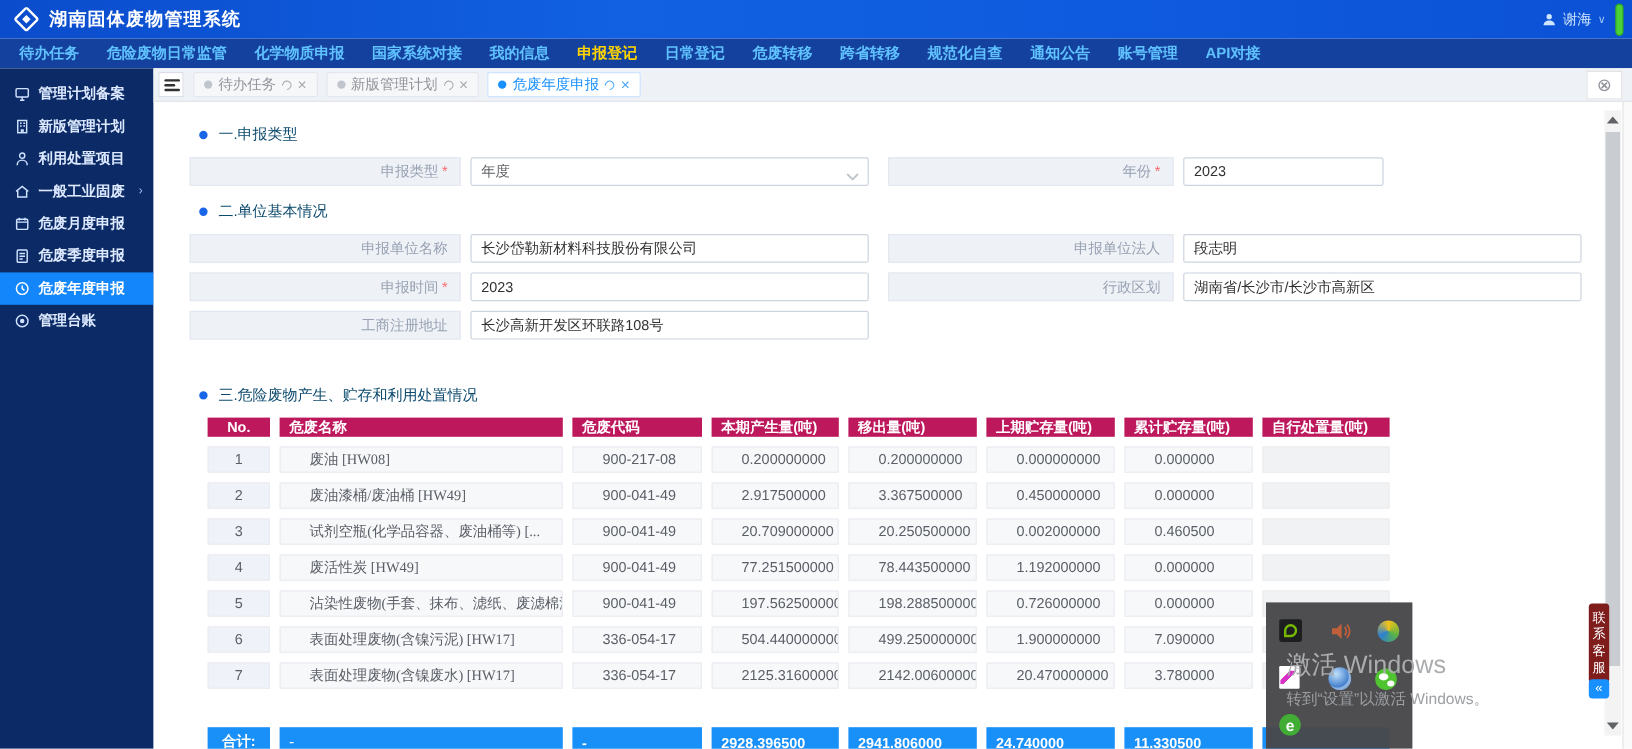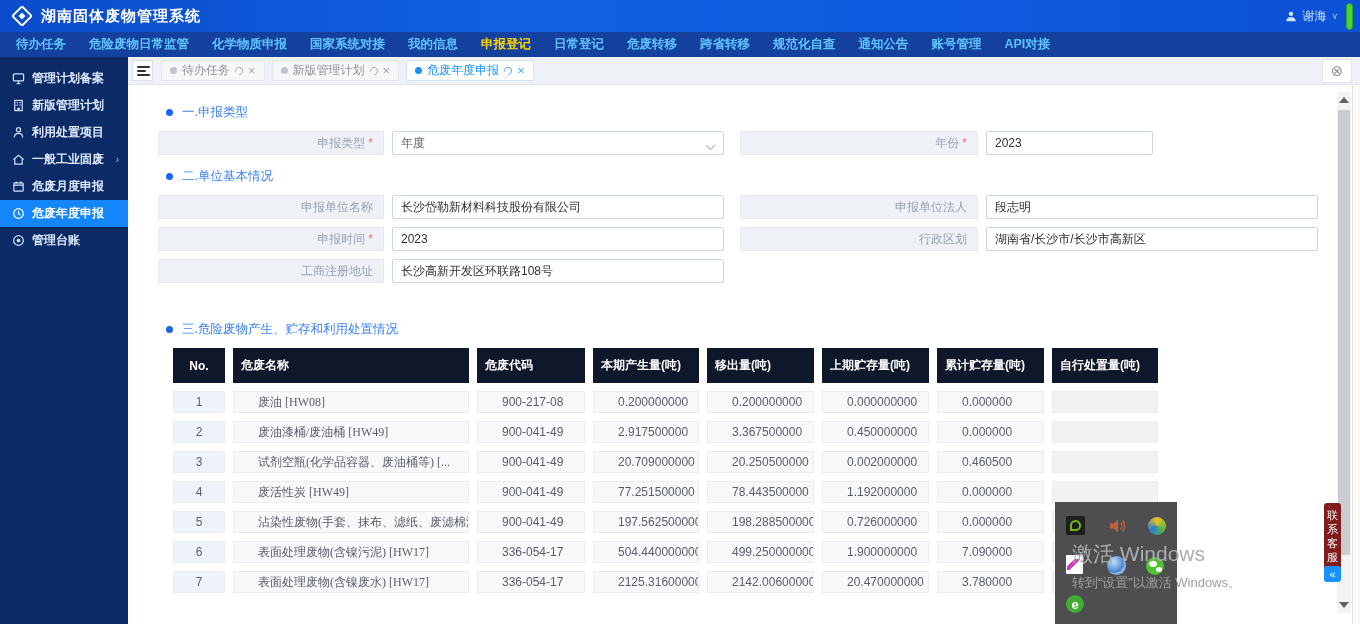--- a/index.html
+++ b/index.html
@@ -37,38 +37,38 @@
   .tab { height:21px; display:flex; align-items:center; gap:5px; padding:0 8px; background:#f6f7f9; border:1px solid #e4e7ed; border-radius:2px; margin-right:7px; font-size:12px; color:#909399; cursor:pointer; white-space:nowrap; }
   .tab.active { background:#fff; color:#1890ff; border-color:#cfe4ff; }
   .tab .dot { width:7px; height:7px; border-radius:50%; background:#c0c4cc; }
   .tab.active .dot { background:#1890ff; }
   .tab .refresh { width:8px; height:8px; border:1px solid currentColor; border-radius:50%; border-bottom-color:transparent; transform:rotate(40deg); opacity:.75; }
   .tab .close { font-size:13px; line-height:1; opacity:.8; }
   .circle-btn { position:absolute; right:8px; top:2px; width:30px; height:24px; background:#fff; border:1px solid #e3e3e3; display:flex; align-items:center; justify-content:center; color:#909399; font-family:"DejaVu Sans",sans-serif; font-size:15px; cursor:pointer; }
 
   
   .main { padding:13px 0 0 30px; font-size:12px; color:#303133; }
-  .section-title { display:flex; align-items:center; gap:9px; margin:6px 0 10px 8px; font-size:12.5px; color:#3b82f6; }
+  .section-title { display:flex; align-items:center; gap:9px; margin:6px 0 10px 8px; font-size:12.5px; color:#0c4a6e; }
   .sec-dot { width:7px; height:7px; border-radius:50%; background:#1a66e8; flex-shrink:0; }
   .frow { display:flex; margin-bottom:8px; }
   .fgroup { display:flex; }
   .fgroup.right { margin-left:16px; }
   .flabel { width:226px; height:24px; background:#eef1f6; border:1px solid #e4e8f0; display:flex; align-items:center; justify-content:flex-end; padding-right:10px; color:#98a2b3; gap:3px; white-space:nowrap; }
   .fgroup.right .flabel { width:238px; }
   .req { color:#f56c6c; }
   .fld { height:24px; border:1px solid #ccd4e0; border-radius:2px; padding:0 8px; font-size:12px; color:#303133; font-family:inherit; background:#fff; width:332px; margin-left:8px; outline:none; }
   .fld.short { width:167px; }
   .select { width:332px; height:24px; border:1px solid #ccd4e0; border-radius:2px; display:flex; align-items:center; padding:0 8px; color:#606266; position:relative; background:#fff; margin-left:8px; cursor:pointer; }
   .select .chevron { position:absolute; right:7px; top:8px; }
 
   
   .htable { margin-left:15px; margin-top:4px; }
   .trow { display:flex; gap:8px; margin-bottom:8px; }
   .c0{width:52px;} .c1{width:236px;font-family:Liberation Serif, serif;} .c2{width:108px;} .c3{width:106px;} .c4{width:107px;} .c5{width:107px;} .c6{width:107px;} .c7{width:106px;}
-  .hcell { background:#0f172a; color:#fff; font-weight:bold; height:35px; display:flex; align-items:center; padding:0 8px; font-size:12px; white-space:nowrap; overflow:hidden; flex-shrink:0; }
+  .hcell { background:#be185d; color:#fff; font-weight:bold; height:16px; display:flex; align-items:center; padding:0 8px; font-size:12px; white-space:nowrap; overflow:hidden; flex-shrink:0; }
   .hcell.c0 { justify-content:center; padding:0; }
   .bcell { background:#f7f8fa; border:1px solid #e9ecf1; height:22px; display:flex; align-items:center; padding:0 24px; color:#5a5e66; font-size:12px; white-space:nowrap; overflow:hidden; flex-shrink:0; }
   .bcell.c0 { justify-content:center; padding:0; background:#eff3f9; }
   .bcell.c7 { background:#f1f2f4; border-color:#ededef; }
   .total-row { margin-top:32px; }
   .tcell { background:#1890f8; color:#fff; font-weight:bold; height:25px; display:flex; align-items:center; padding:0 8px; font-size:12px; white-space:nowrap; overflow:hidden; flex-shrink:0; }
   .tcell.c0 { justify-content:center; padding:0; }
 
   
   .right-strip { position:absolute; right:0; top:85px; width:8px; height:539px; background:#fafafa; border-left:1px solid #e4e4e4; }
@@ -178,20 +178,29 @@
       <span class="chev">›</span>
     </div>
     <div class="side-item">
       <span class="side-icon">
           <svg width="13" height="13" viewBox="0 0 14 14" fill="none" stroke="#cfe2ff" stroke-width="1.3">
             <rect x="2" y="3" width="10" height="9" rx="1"></rect>
             <path d="M2 5.5h10M4.5 1.5V4M9.5 1.5V4"></path>
           </svg>
         </span>
       <span>危废月度申报</span>
+    </div>
+    <div class="side-item">
+      <span class="side-icon">
+          <svg width="13" height="13" viewBox="0 0 14 14" fill="none" stroke="#cfe2ff" stroke-width="1.3">
+            <rect x="2.5" y="1.5" width="9" height="11" rx="1"></rect>
+            <path d="M4.5 4.5h5M4.5 7h5M4.5 9.5h3"></path>
+          </svg>
+        </span>
+      <span>危废季度申报</span>
     </div>
     <div class="side-item active">
       <span class="side-icon">
           <svg width="13" height="13" viewBox="0 0 14 14" fill="none" stroke="#ffffff" stroke-width="1.3">
             <circle cx="7" cy="7" r="5.2"></circle>
             <path d="M7 4.2V7l2 1.6"></path>
           </svg>
         </span>
       <span>危废年度申报</span>
     </div>

